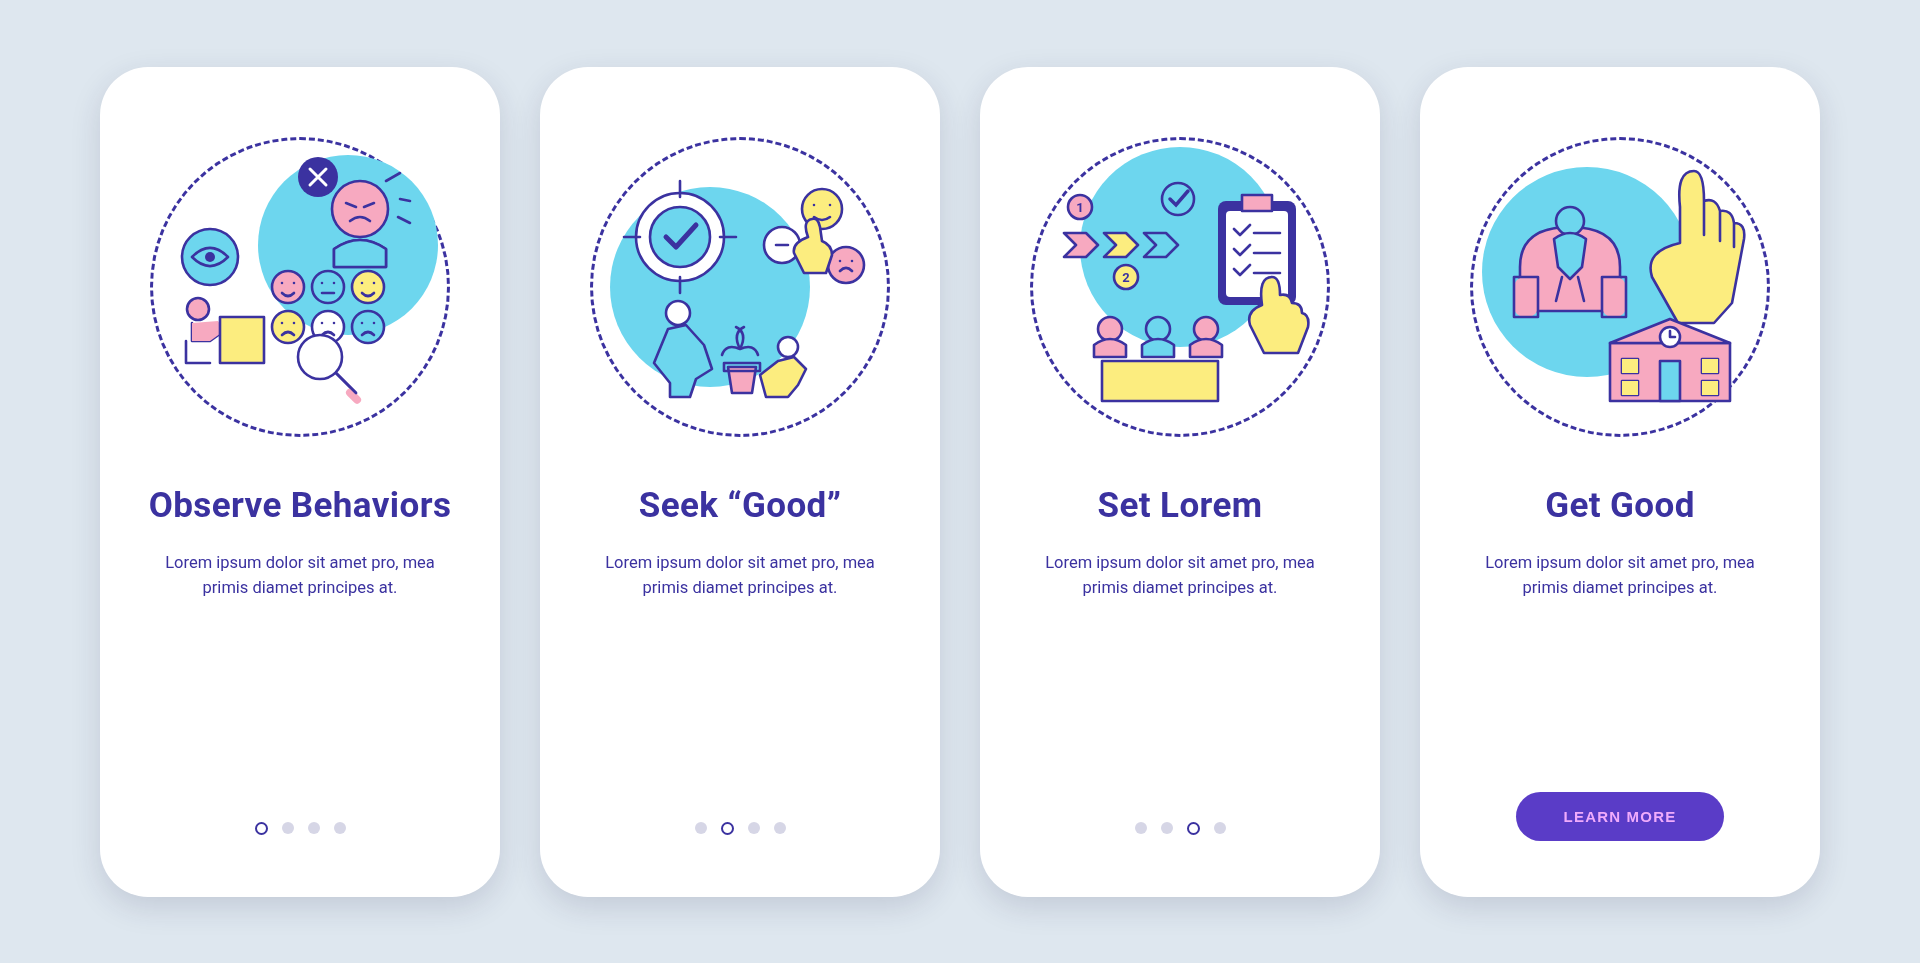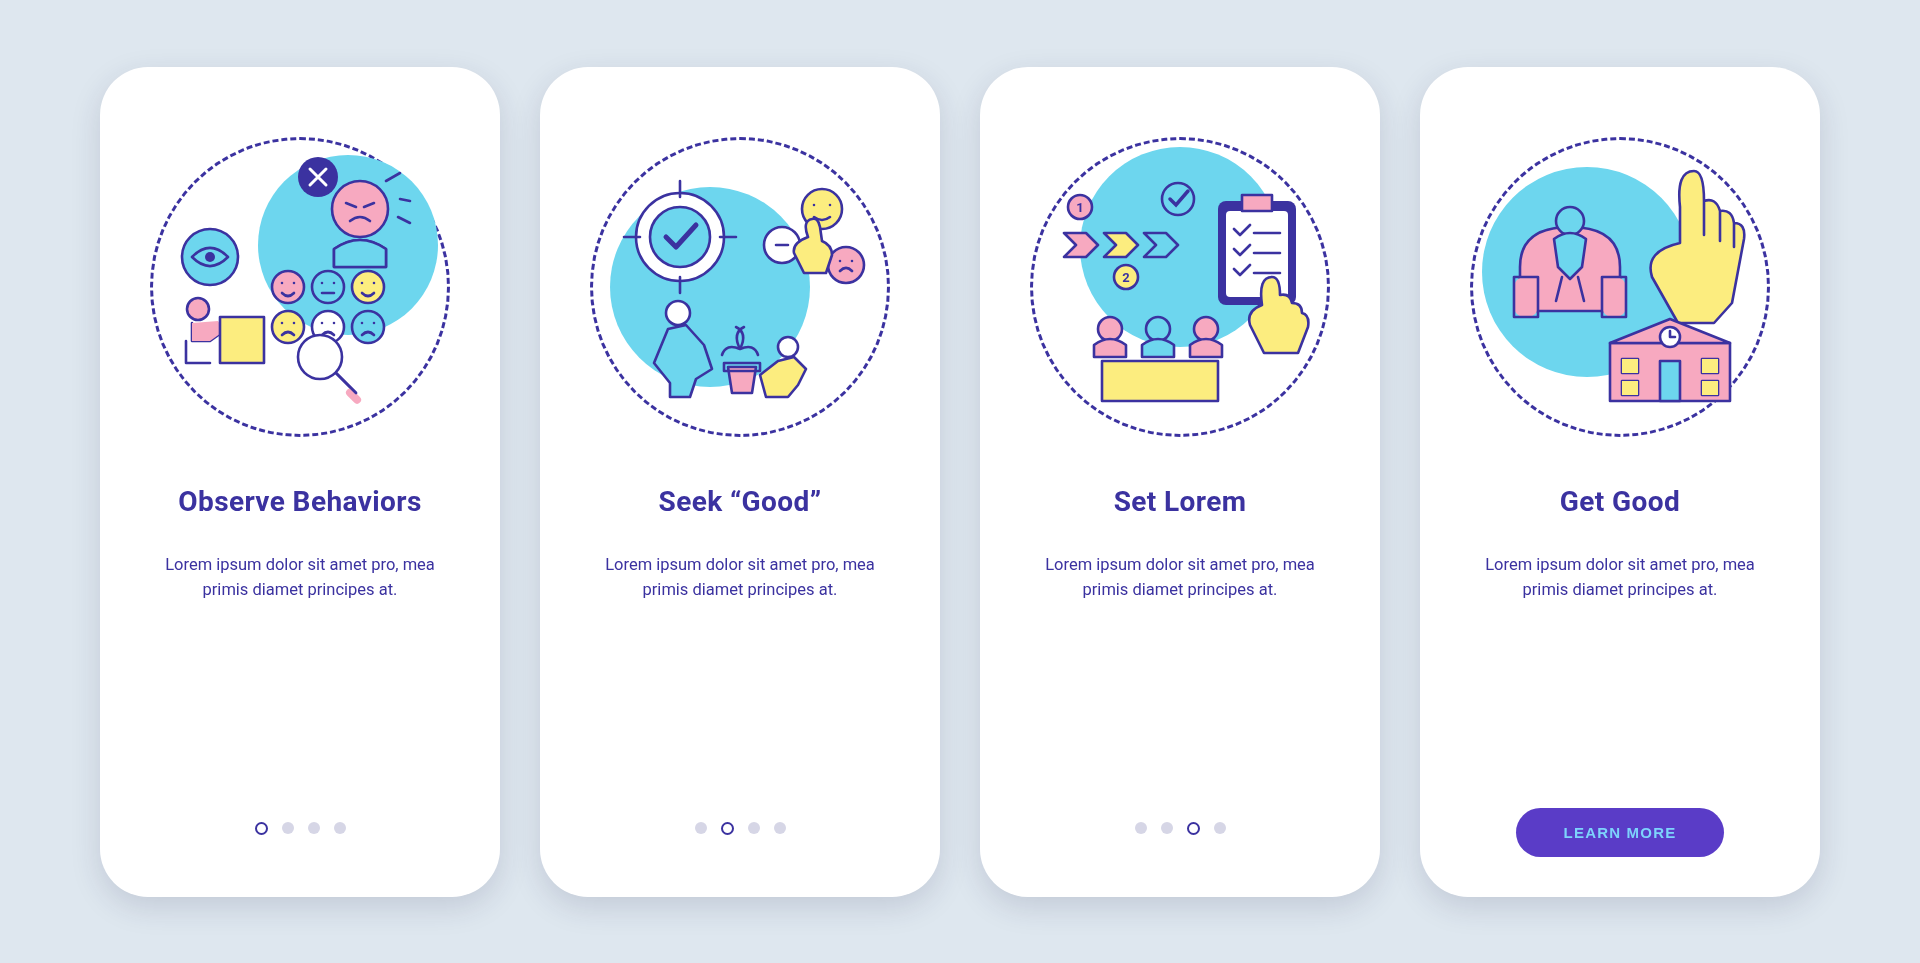--- a/index.html
+++ b/index.html
@@ -40,33 +40,33 @@
     inset: 0;
     border: 3px dashed #3b32a0;
     border-radius: 50%;
   }
   .big-blue {
     position: absolute;
     border-radius: 50%;
     background: #6dd6ee;
   }
   .title {
-    font-size: 28px;
+    font-size: 35px;
     font-weight: 700;
     color: #3b32a0;
     margin-top: 48px;
     text-align: left;
     letter-spacing: 0.4px;
   }
   .body {
     font-size: 16.5px;
     line-height: 1.55;
     color: #3b32a0;
     text-align: center;
-    margin-top: 34px;
+    margin-top: 24px;
     max-width: 300px;
   }
   .dots {
     display: flex;
     gap: 14px;
     position: absolute;
     bottom: 62px;
   }
   .dot {
     width: 12px;
@@ -75,23 +75,23 @@
     background: #d6d6e6;
   }
   .dot.active {
     background: transparent;
     border: 2.5px solid #3b32a0;
     width: 13px;
     height: 13px;
   }
   .cta {
     position: absolute;
-    bottom: 40px;
+    bottom: 56px;
     background: #5a3cc7;
-    color: #7dd3fc;
+    color: #f0abfc;
     font-weight: 700;
     font-size: 15px;
     letter-spacing: 1.2px;
     border: none;
     padding: 16px 48px;
     border-radius: 999px;
     cursor: pointer;
   }
 
   

